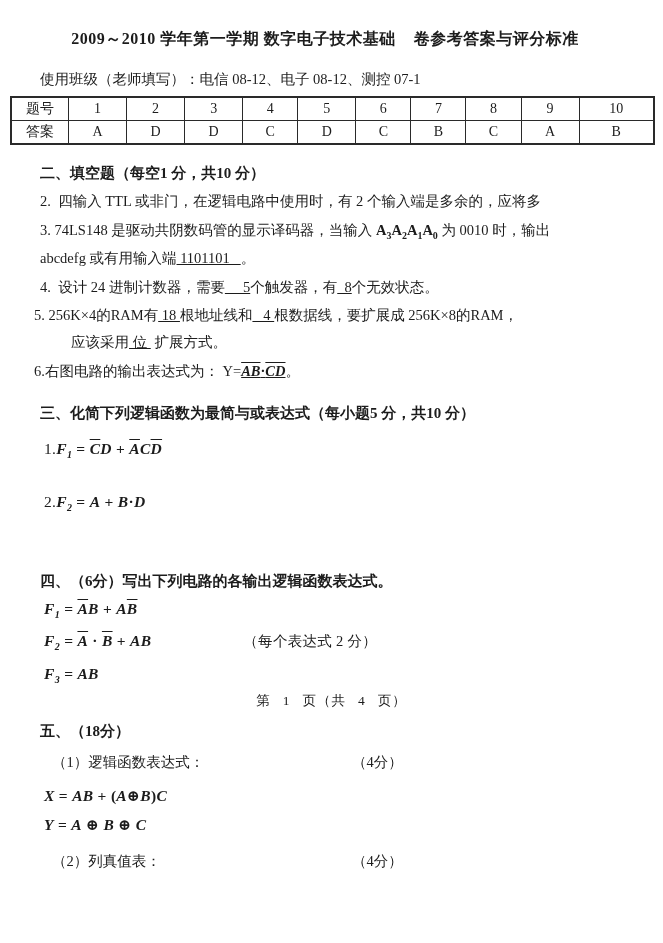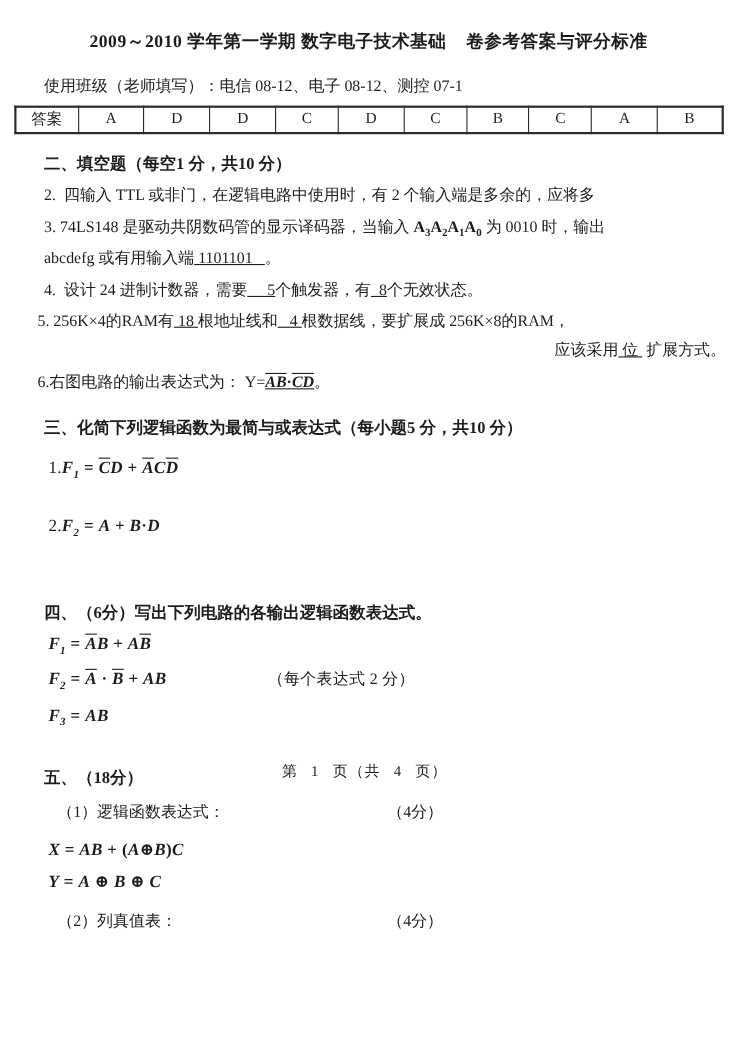--- a/index.html
+++ b/index.html
@@ -3,41 +3,41 @@
 <meta charset="utf-8">
 <style>
   html,body{margin:0;padding:0;}
   body{
     width:663px;height:943px;
     background:#ffffff;color:#1c1c1c;
     font-family:"Liberation Serif","DejaVu Serif",serif;
     font-size:14.5px;
     overflow:hidden;
   }
-  .page{position:relative;width:663px;height:736px;box-sizing:border-box;padding:24px 3px 0 10px;}
+  .page{position:relative;width:663px;height:736px;box-sizing:border-box;padding:24px 23px 0 10px;}
   .rich, .plain{white-space:pre-wrap;line-height:1.35;}
   .doc-title{
     text-align:center;font-weight:bold;font-size:16px;
     margin:4px 0 0 0;letter-spacing:0.5px;
   }
   .class-line{margin:20px 0 0 30px;font-size:14.5px;}
   .sec-heading{font-weight:bold;font-size:15px;margin:22px 0 0 30px;}
   .sec-heading.tight{margin-top:18px;}
   
   table.answers{
     width:645px;border-collapse:collapse;margin:7px auto 0 auto;
     text-align:center;font-size:14px;
     border:2px solid #2a2a2a;
   }
   table.answers td{border:1px solid #2a2a2a;height:22px;padding:0 2px;}
   table.answers td:first-child{width:52px;}
   
   .item{margin:9px 0 0 30px;font-size:14.5px;}
   .item.cont{margin-top:7px;}
-  .item.indent2{margin-left:92px;text-align:right;}
+  .item.indent2{margin-left:61px;}
   .item.flush{margin-left:24px;}
   
   .formula{margin:16px 0 0 34px;font-size:15.5px;letter-spacing:0.3px;}
   .formula.big-gap{margin-top:30px;}
   .formula-row{display:flex;align-items:baseline;}
   .side-note{font-size:14.5px;font-weight:normal;font-style:normal;margin-left:92px;}
   sub{font-size:10px;}
   
   .score-row{display:flex;margin:12px 0 0 42px;}
   .score-row .score{margin-left:0;width:auto;}
@@ -53,20 +53,33 @@
 
 <div class="page">
 
   <div class="doc-title plain">2009～2010 学年第一学期 数字电子技术基础    卷参考答案与评分标准</div>
 
   <div class="class-line plain">使用班级（老师填写）：电信 08-12、电子 08-12、测控 07-1</div>
 
 
   <table class="answers">
     <tbody>
+      <tr>
+        <td>题号</td>
+      <td>1</td>
+          <td>2</td>
+          <td>3</td>
+          <td>4</td>
+          <td>5</td>
+          <td>6</td>
+          <td>7</td>
+          <td>8</td>
+          <td>9</td>
+          <td>10</td>
+        </tr>
       <tr>
         <td>答案</td>
       <td>A</td>
           <td>D</td>
           <td>D</td>
           <td>C</td>
           <td>D</td>
           <td>C</td>
           <td>B</td>
           <td>C</td>

